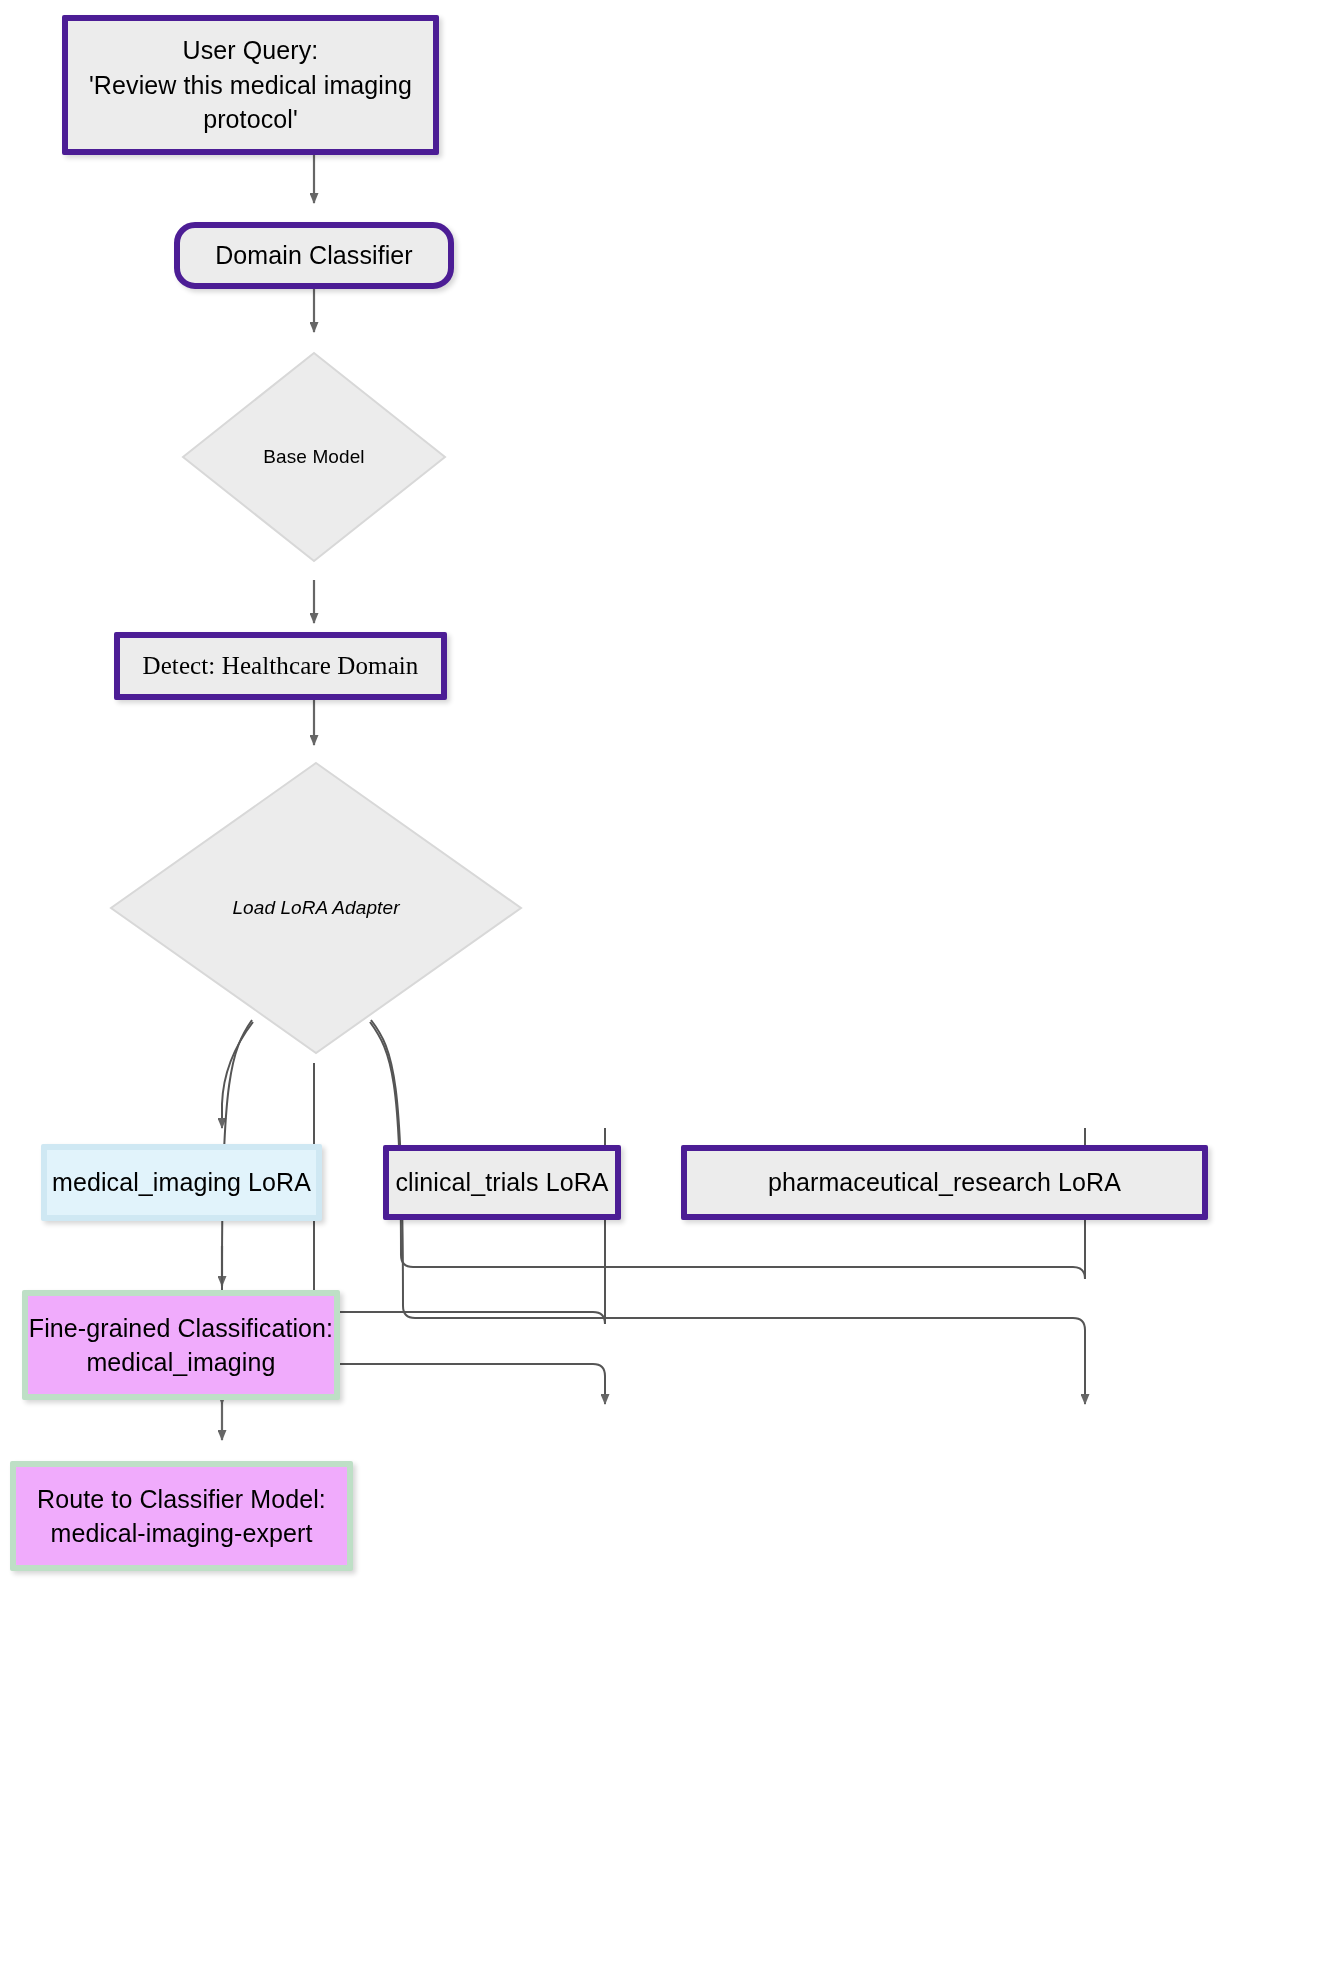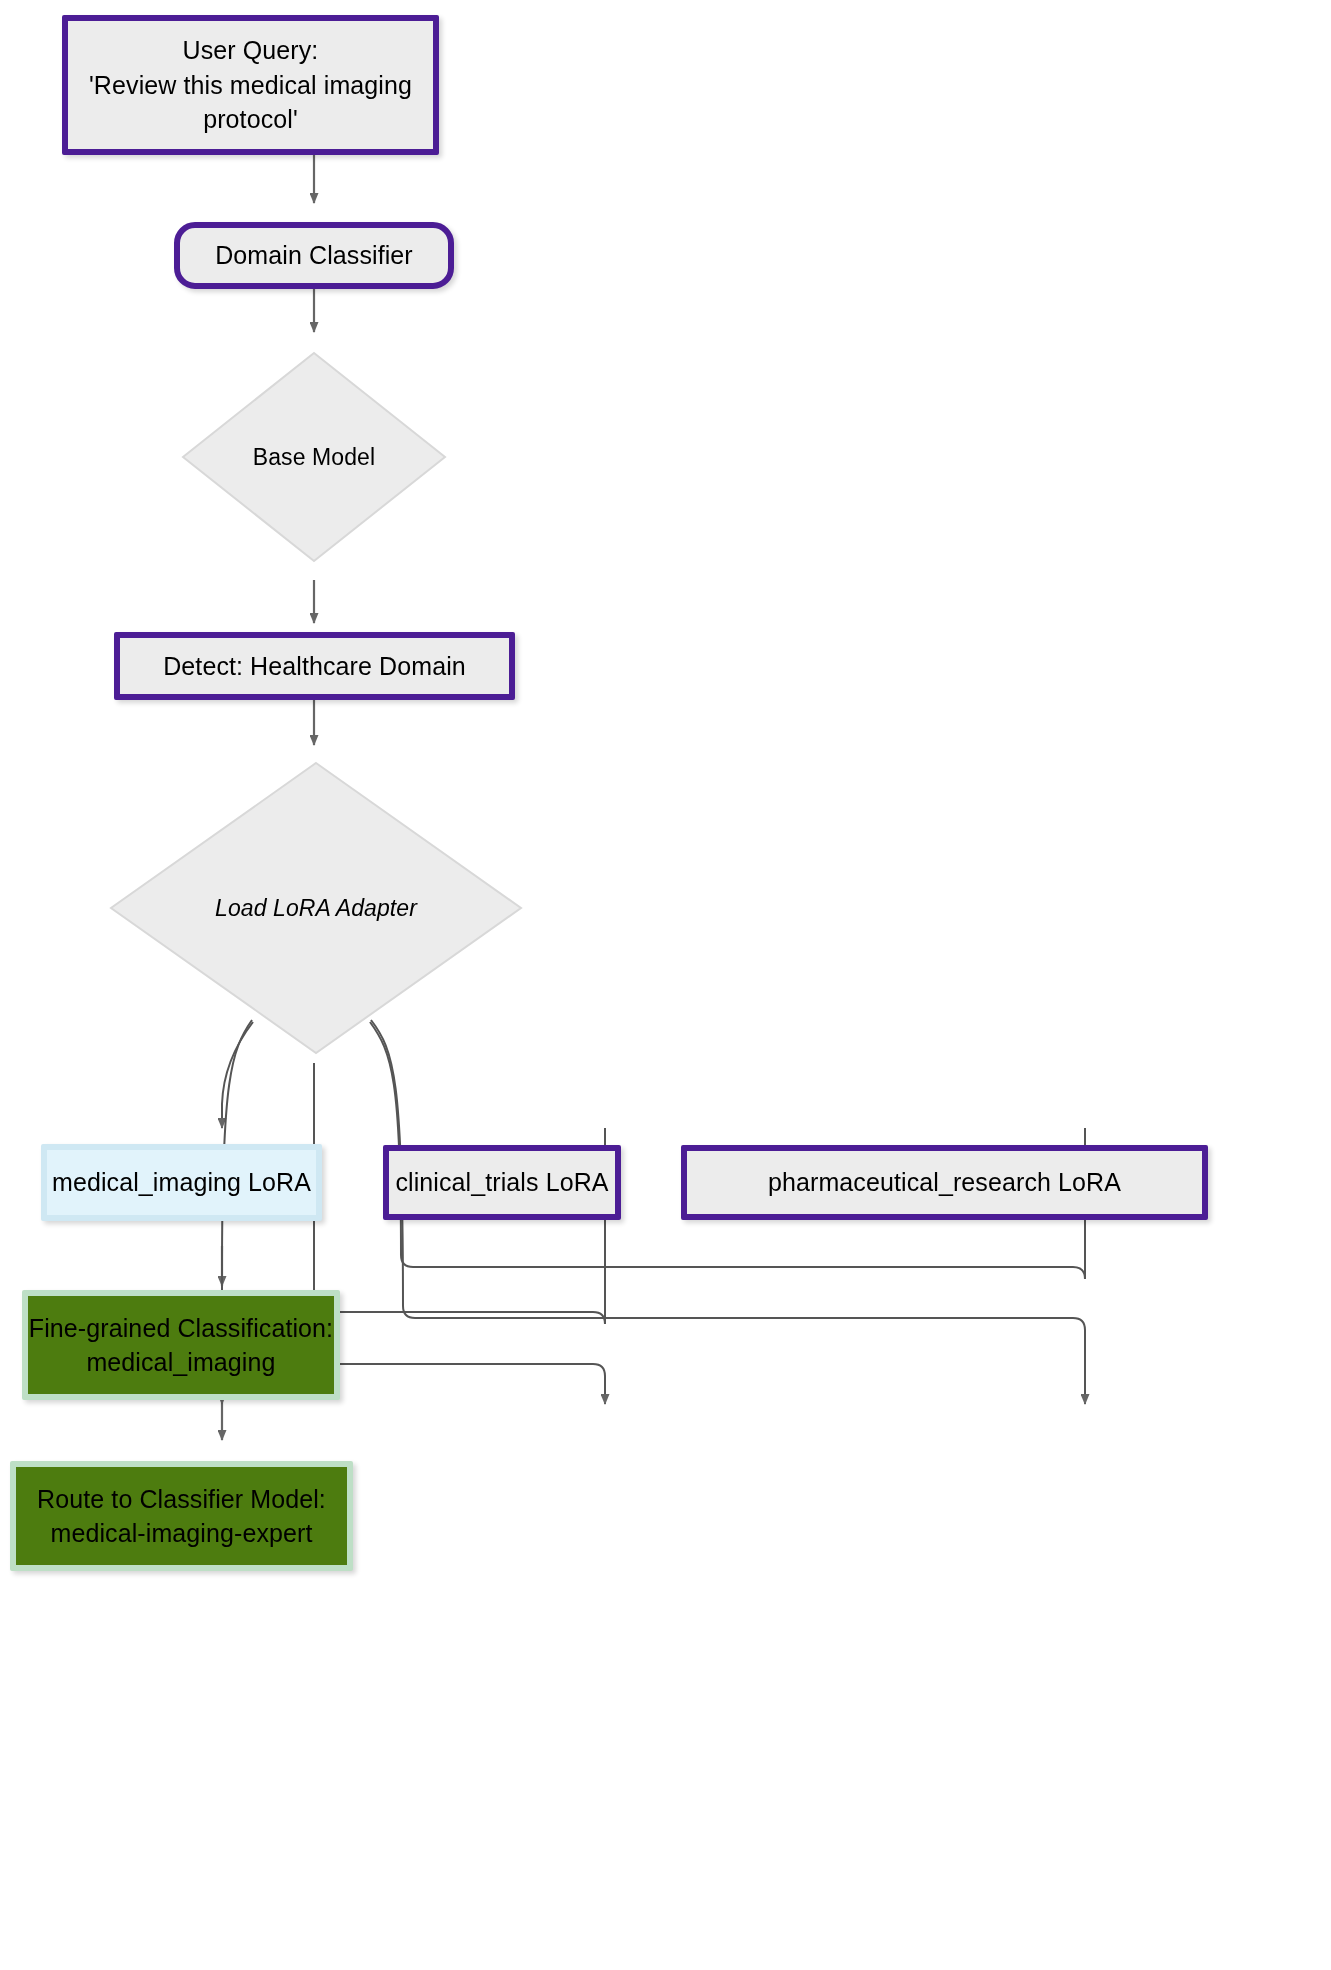--- a/index.html
+++ b/index.html
@@ -38,21 +38,21 @@
     border: 6px solid #4c1d95;
     background: #ececec;
     border-radius: 2px;
     box-shadow: 3px 3px 5px rgba(0,0,0,0.16);
   }
   .node.blue {
     background: #e1f3fb;
     border-color: #cfe8f3;
   }
   .node.green {
-    background: #4d7c0f;
+    background: #f0abfc;
     border-color: #bedfc6;
   }
   .diamond-wrap {
     position: absolute;
   }
   .diamond-shape {
     position: absolute;
     left: 0;
     top: 0;
     width: 100%;
@@ -61,21 +61,21 @@
   .diamond-label {
     position: absolute;
     left: 0;
     top: 0;
     width: 100%;
     height: 100%;
     display: flex;
     align-items: center;
     justify-content: center;
     color: #000000;
-    font-size: 23px;
+    font-size: 19px;
     text-align: center;
     letter-spacing: 0.1px;
   }
 </style>
 </head>
 <body>
 
 <div id="canvas">
 
   <svg class="edges" viewBox="0 0 1331 1970">
@@ -121,21 +121,21 @@
     <span>Domain Classifier</span>
   </div>
 
   <div class="diamond-wrap" style="left:181px; top:351px; width:266px; height:212px;">
     <svg class="diamond-shape" viewBox="0 0 266 212" preserveAspectRatio="none">
       <polygon points="133,2 264,106 133,210 2,106" fill="#ececec" stroke="#d8d8d8" stroke-width="2"></polygon>
     </svg>
     <div class="diamond-label">Base Model</div>
   </div>
 
-  <div class="node" style="left:114px; top:632px; width:401px; height:68px;">
+  <div class="node" style="left:114px; top:632px; width:333px; height:68px;font-family:Liberation Serif, serif;">
     <span>Detect: Healthcare Domain</span>
   </div>
 
   <div class="diamond-wrap" style="left:109px; top:761px; width:414px; height:294px;font-style:italic;">
     <svg class="diamond-shape" viewBox="0 0 414 294" preserveAspectRatio="none">
       <polygon points="207,2 412,147 207,292 2,147" fill="#ececec" stroke="#d8d8d8" stroke-width="2"></polygon>
     </svg>
     <div class="diamond-label">Load LoRA Adapter</div>
   </div>
 

